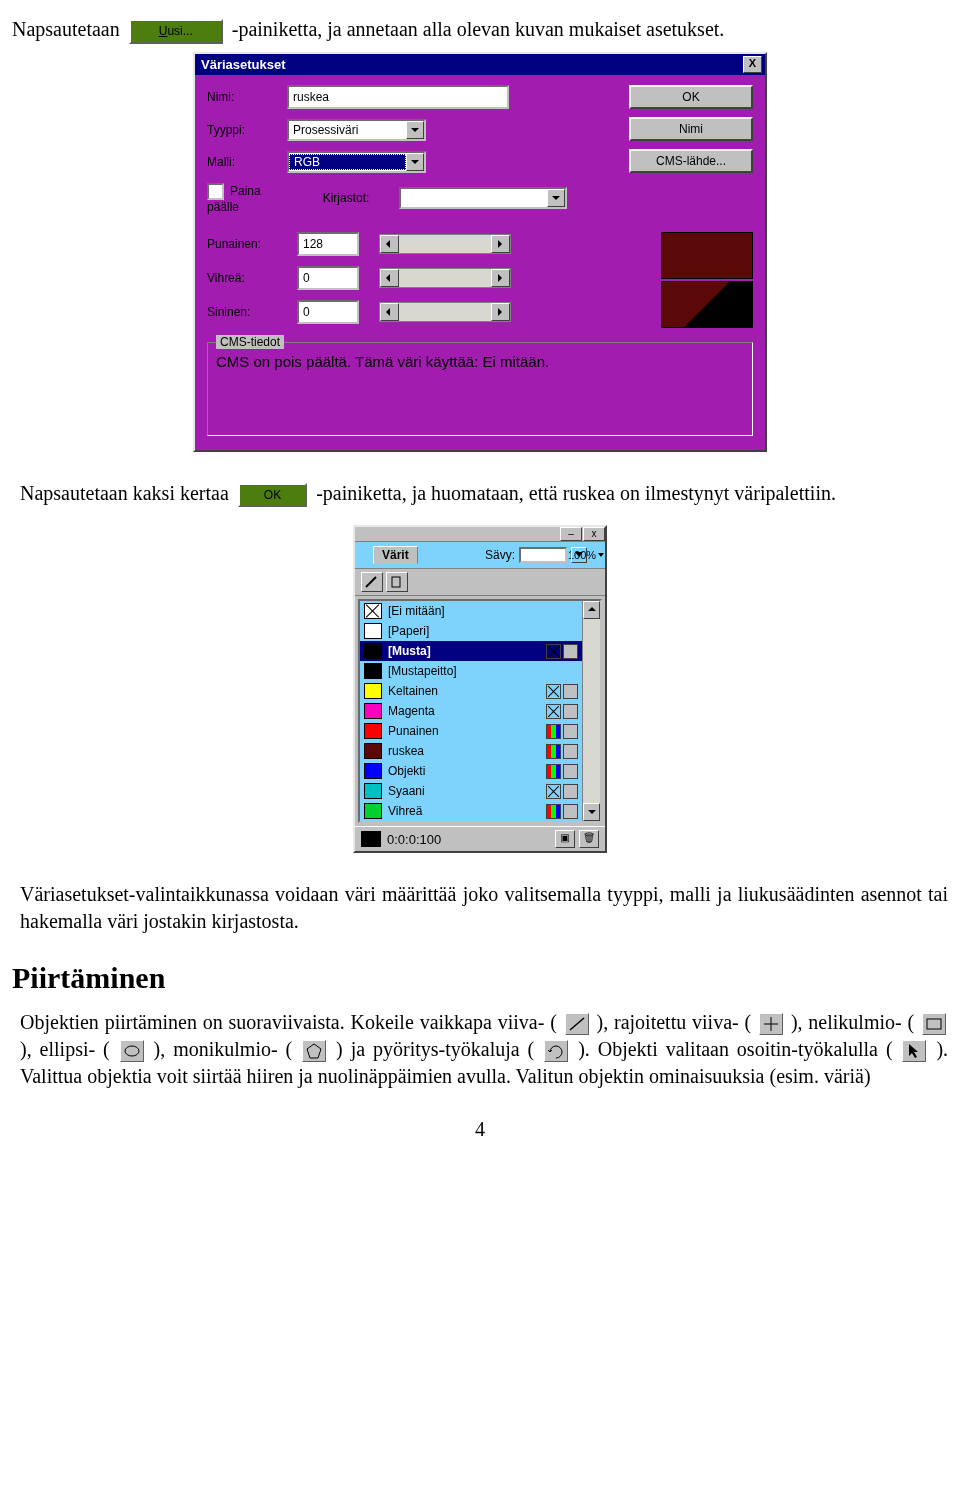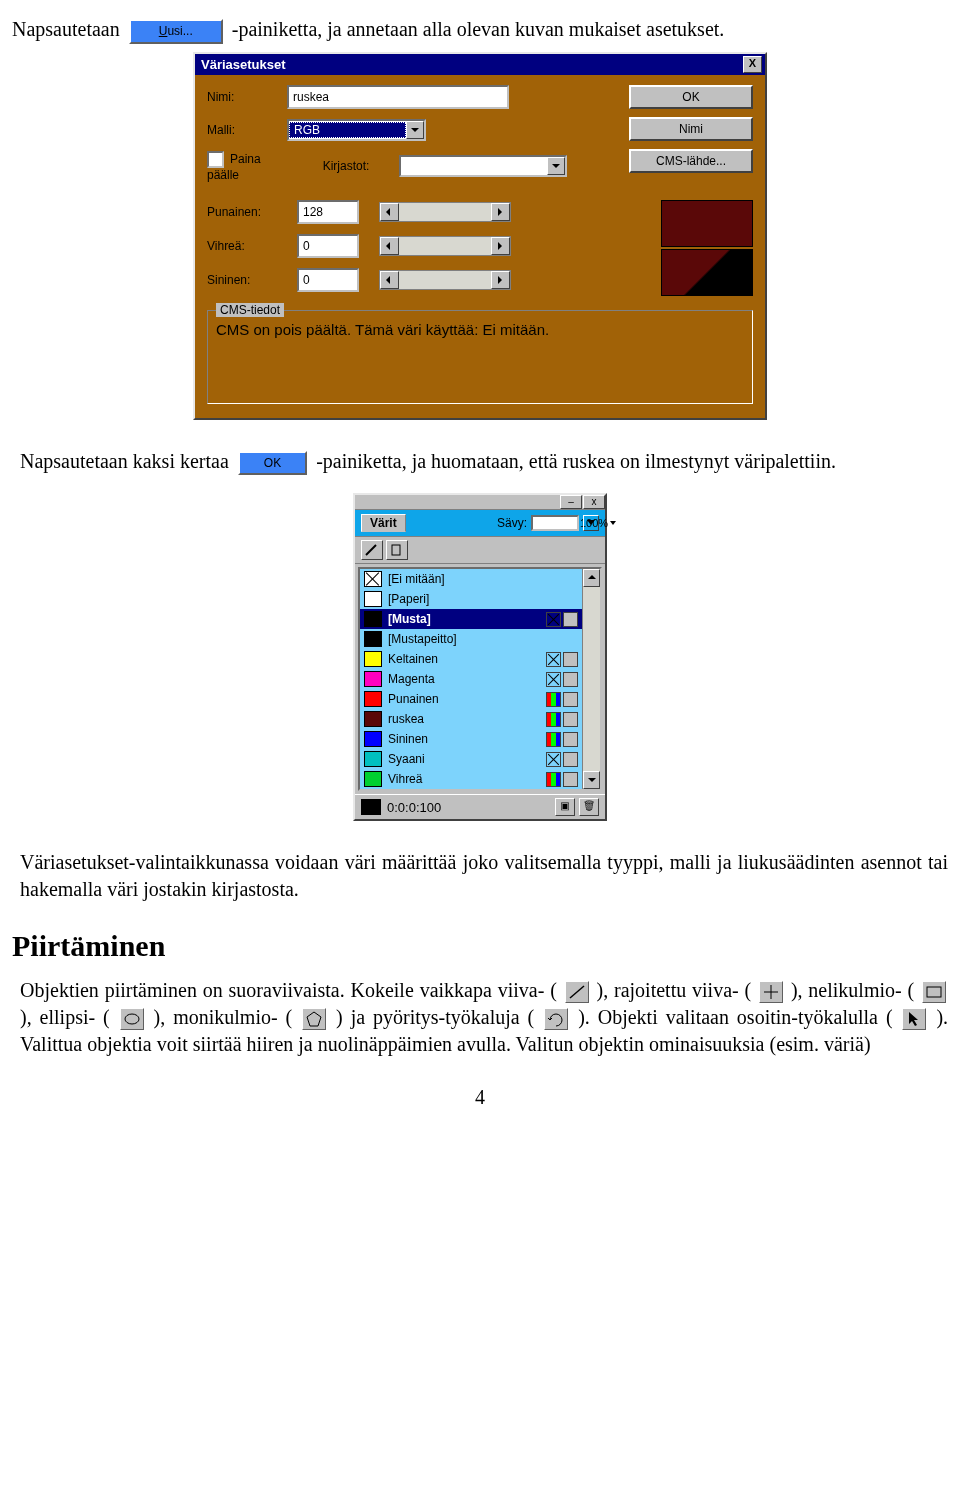--- a/index.html
+++ b/index.html
@@ -12,21 +12,21 @@
     width: 936px;
   }
   .para { text-align: justify; margin: 6px 0 18px 8px; line-height: 1.35; }
   .para-tight { margin: 6px 0 8px 0; }
   h2 { font-family: "Times New Roman", serif; font-weight: bold; font-size: 30px; margin: 26px 0 14px 0; }
   .inline-btn {
     display: inline-block;
     vertical-align: middle;
     font-family: Tahoma, "MS Sans Serif", sans-serif;
     font-size: 12px;
-    background: #3b82f6;
+    background: #4d7c0f;
     color: #000;
     padding: 2px 18px;
     border: 2px solid;
     border-color: #fff #606060 #606060 #fff;
     text-align: center;
     margin: 0 4px;
   }
   .inline-btn.wide { padding: 2px 28px; }
   .underline-letter { text-decoration: underline; }
   .tool-icon {
@@ -37,21 +37,21 @@
     border: 1px solid;
     border-color: #fff #606060 #606060 #fff;
     position: relative;
     margin: 0 2px;
   }
   .tool-icon svg { position:absolute; top:1px; left:1px; }
   
   .dialog {
     width: 570px;
     margin: 0 auto 28px auto;
-    background: #a16207;
+    background: #a21caf;
     border: 2px solid;
     border-color: #e8e8e8 #404040 #404040 #e8e8e8;
     font-family: Tahoma, "MS Sans Serif", sans-serif;
     font-size: 12px;
     color: #000;
   }
   .titlebar {
     background: #000080;
     color: #fff;
     display: flex;
@@ -146,21 +146,21 @@
   .palette {
     width: 250px;
     margin: 14px auto 28px auto;
     background:#c0c0c0;
     border:2px solid; border-color:#e8e8e8 #404040 #404040 #e8e8e8;
     font-family: Tahoma, sans-serif; font-size:12px;
   }
   .pal-topbar{ height:14px; display:flex; justify-content:flex-end; background:#c0c0c0; border-bottom:1px solid #808080;}
   .pal-topbar .mini{ width:20px; height:12px; background:#c0c0c0; border:1px solid; border-color:#fff #404040 #404040 #fff; margin-left:1px; font-size:10px; text-align:center; line-height:11px;}
   .pal-tab {
-    background:#0ea5e9; padding:4px 6px; border-bottom:1px solid #808080; font-weight:bold;
+    background:#7dd3fc; padding:4px 18px; border-bottom:1px solid #808080; font-weight:bold;
     display:flex; align-items:center;
   }
   .pal-tab .tabbox{ border:1px solid; border-color:#fff #808080 #c0c0c0 #fff; padding:1px 8px; background:#c0c0c0; font-weight:bold;}
   .pal-tab .right{ margin-left:auto; display:flex; align-items:center; gap:4px; font-weight:normal;}
   .pal-tab .pct{ background:#fff; border:2px inset #c0c0c0; padding:0 2px; width:40px; text-align:right; font-size:11px; display:flex;}
   .pal-tab .pct span{flex:1;margin-left:45px;}
   .pal-tab .pct .arrw{ width:11px; position:relative;}
   .pal-tab .pct .arrw::after{content:"";position:absolute;left:2px;top:4px;border-left:3px solid transparent;border-right:3px solid transparent;border-top:4px solid #000;}
   .pal-tools{ display:flex; padding:3px 6px; gap:3px; border-bottom:1px solid #808080;}
   .pal-tools .tbtn{ width:20px; height:18px; background:#c0c0c0; border:1px solid; border-color:#fff #404040 #404040 #fff; position:relative;}
@@ -217,20 +217,27 @@
     <div class="close">X</div>
   </div>
   <div class="dialog-body">
     <div style="display:flex;">
       <div class="left-col">
         <div class="row">
           <span class="lbl">Nimi:</span>
           <input class="txtfield wide" value="ruskea" style="">
         </div>
         <div class="row">
+          <span class="lbl">Tyyppi:</span>
+          <div class="selectbox" style="width:135px;">
+            <div class="val">Prosessiväri</div>
+            <div class="arrow"></div>
+          </div>
+        </div>
+        <div class="row">
           <span class="lbl">Malli:</span>
           <div class="selectbox" style="width:135px;">
             <div class="val sel">RGB</div>
             <div class="arrow"></div>
           </div>
         </div>
         <div class="row" style="gap:30px;">
           <span><span class="checkbox"></span><span>Paina päälle</span></span>
           <span>Kirjastot:</span>
           <div class="selectbox" style="width:170px;">
@@ -381,21 +388,21 @@
         <div class="crow">
             <div class="csw rusk"></div>
             <span>ruskea</span>
             <div class="marks">
               <div class="mark rgb"></div>
               <div class="mark grey"></div>
             </div>
           </div>
         <div class="crow">
             <div class="csw sin"></div>
-            <span>Sininen</span>
+            <span>Objekti</span>
             <div class="marks">
               <div class="mark rgb"></div>
               <div class="mark grey"></div>
             </div>
           </div>
         <div class="crow">
             <div class="csw syaa"></div>
             <span>Syaani</span>
             <div class="marks">
               <div class="mark x"></div>

